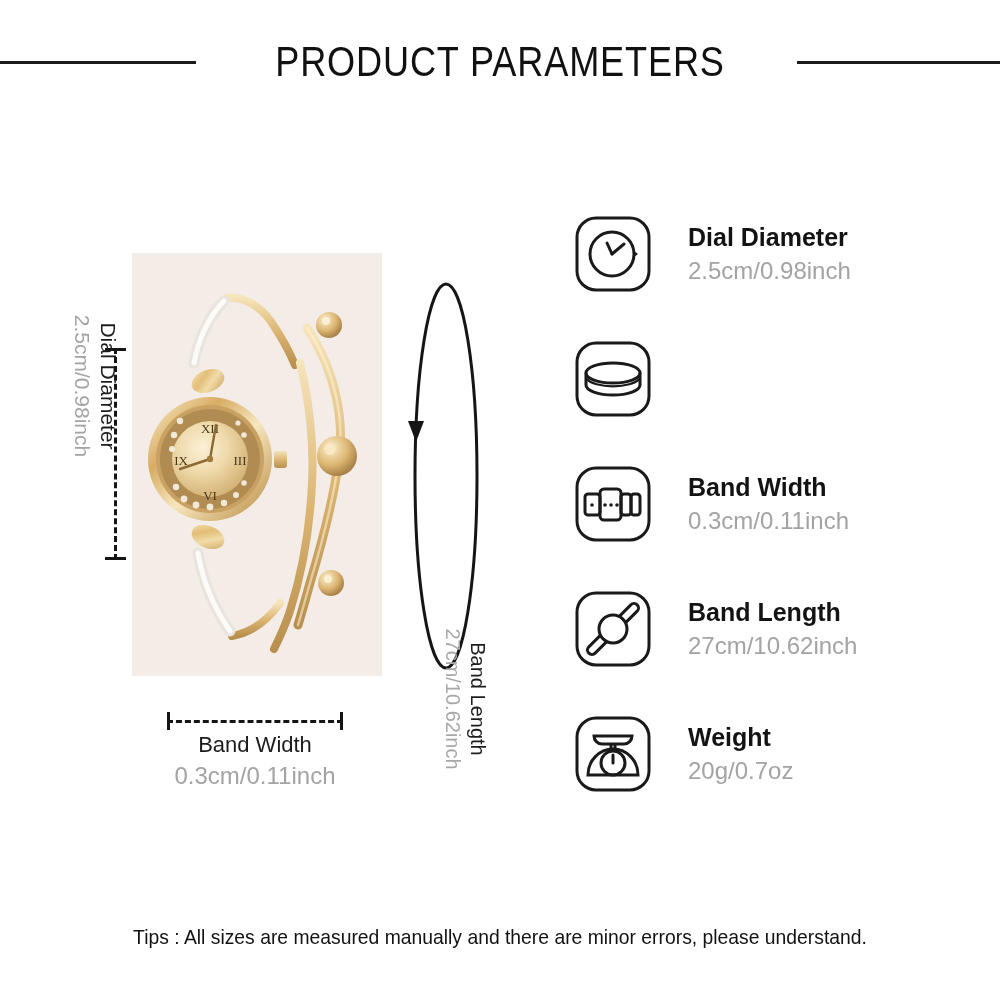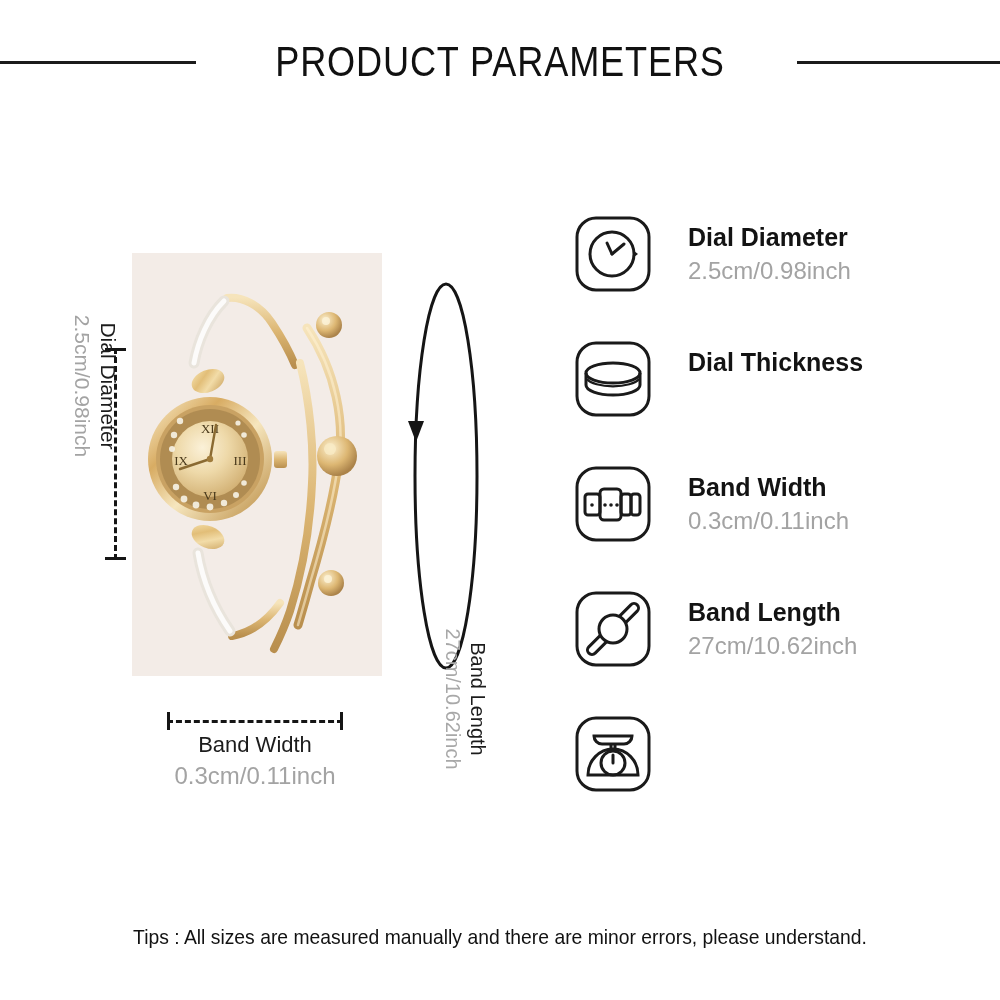--- a/index.html
+++ b/index.html
@@ -412,21 +412,20 @@
   <div class="spec-row">
     <div class="spec-icon">
       <svg width="78" height="78" viewBox="0 0 78 78" xmlns="http://www.w3.org/2000/svg">
         <rect x="3" y="3" width="72" height="72" rx="19" fill="none" stroke="#1a1a1a" stroke-width="3"></rect>
         <ellipse cx="39" cy="33" rx="27" ry="10" fill="none" stroke="#1a1a1a" stroke-width="3"></ellipse>
         <path d="M12 33 L12 45 A27 10 0 0 0 66 45 L66 33" fill="none" stroke="#1a1a1a" stroke-width="3"></path>
         <path d="M13 39 A27 10 0 0 0 65 39" fill="none" stroke="#1a1a1a" stroke-width="2.2"></path>
       </svg>
     </div>
     <div class="spec-text">
-      <div class="spec-label">Dial Thickness</div>
     </div>
   </div>
 
   <div class="spec-row">
     <div class="spec-icon">
       <svg width="78" height="78" viewBox="0 0 78 78" xmlns="http://www.w3.org/2000/svg">
         <rect x="3" y="3" width="72" height="72" rx="19" fill="none" stroke="#1a1a1a" stroke-width="3"></rect>
         <rect x="11" y="29" width="15" height="21" rx="3" fill="none" stroke="#1a1a1a" stroke-width="3"></rect>
         <rect x="26" y="24" width="21" height="31" rx="4" fill="none" stroke="#1a1a1a" stroke-width="3"></rect>
         <rect x="47" y="29" width="10" height="21" rx="3" fill="none" stroke="#1a1a1a" stroke-width="3"></rect>
@@ -464,17 +463,21 @@
     <div class="spec-icon">
       <svg width="78" height="78" viewBox="0 0 78 78" xmlns="http://www.w3.org/2000/svg">
         <rect x="3" y="3" width="72" height="72" rx="19" fill="none" stroke="#1a1a1a" stroke-width="3"></rect>
         <path d="M20 21 L58 21 A8 8 0 0 1 50 29 L28 29 A8 8 0 0 1 20 21 Z" fill="none" stroke="#1a1a1a" stroke-width="3"></path>
         <path d="M37 29 L37 34 M41 29 L41 34" stroke="#1a1a1a" stroke-width="3"></path>
         <path d="M14 60 A25 26 0 0 1 64 60 Z" fill="none" stroke="#1a1a1a" stroke-width="3"></path>
         <circle cx="39" cy="48" r="12" fill="none" stroke="#1a1a1a" stroke-width="3"></circle>
         <line x1="39" y1="48" x2="39" y2="40" stroke="#1a1a1a" stroke-width="3" stroke-linecap="round"></line>
       </svg>
     </div>
+    <div class="spec-text">
+      <div class="spec-label">Weight</div>
+      <div class="spec-value">20g/0.7oz</div>
+    </div>
   </div>
 
 </div>
 
 <div id="tips">Tips : All sizes are measured manually and there are minor errors, please understand.</div>
 
 </body></html>

